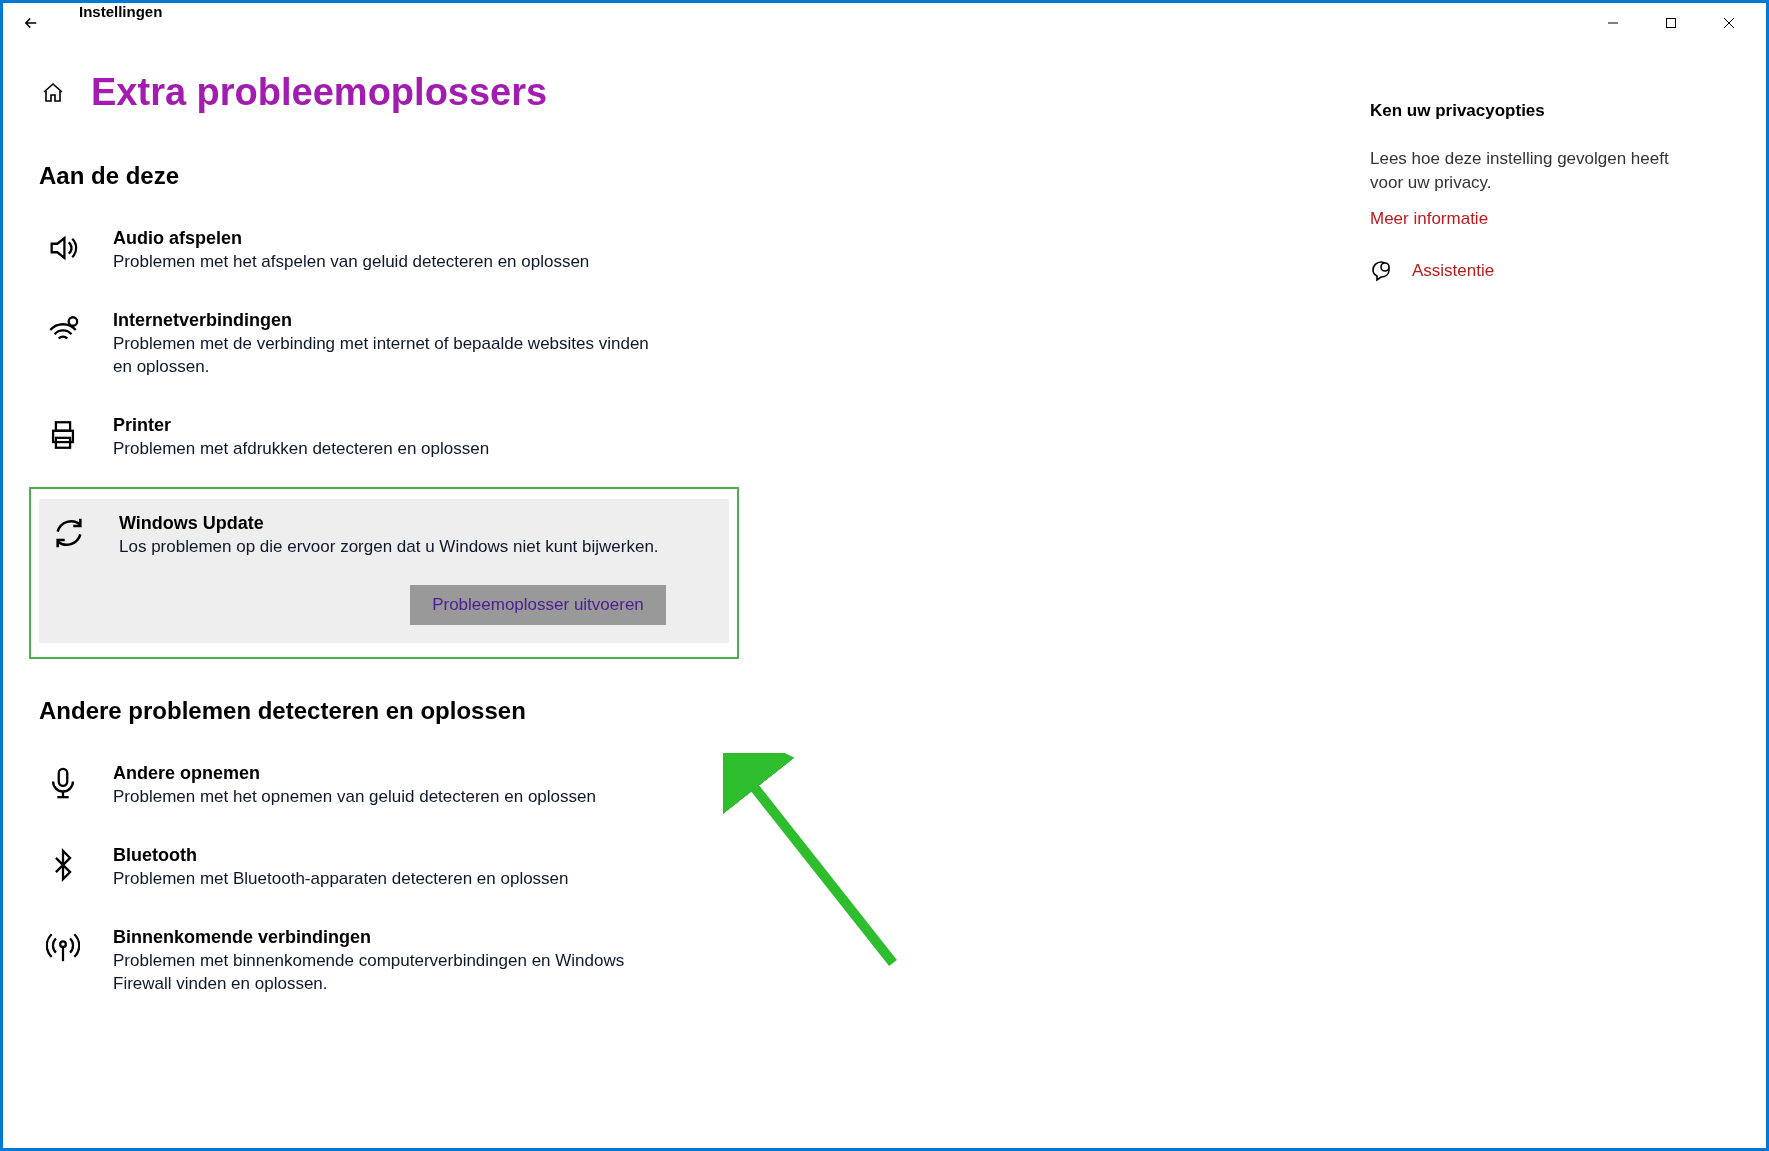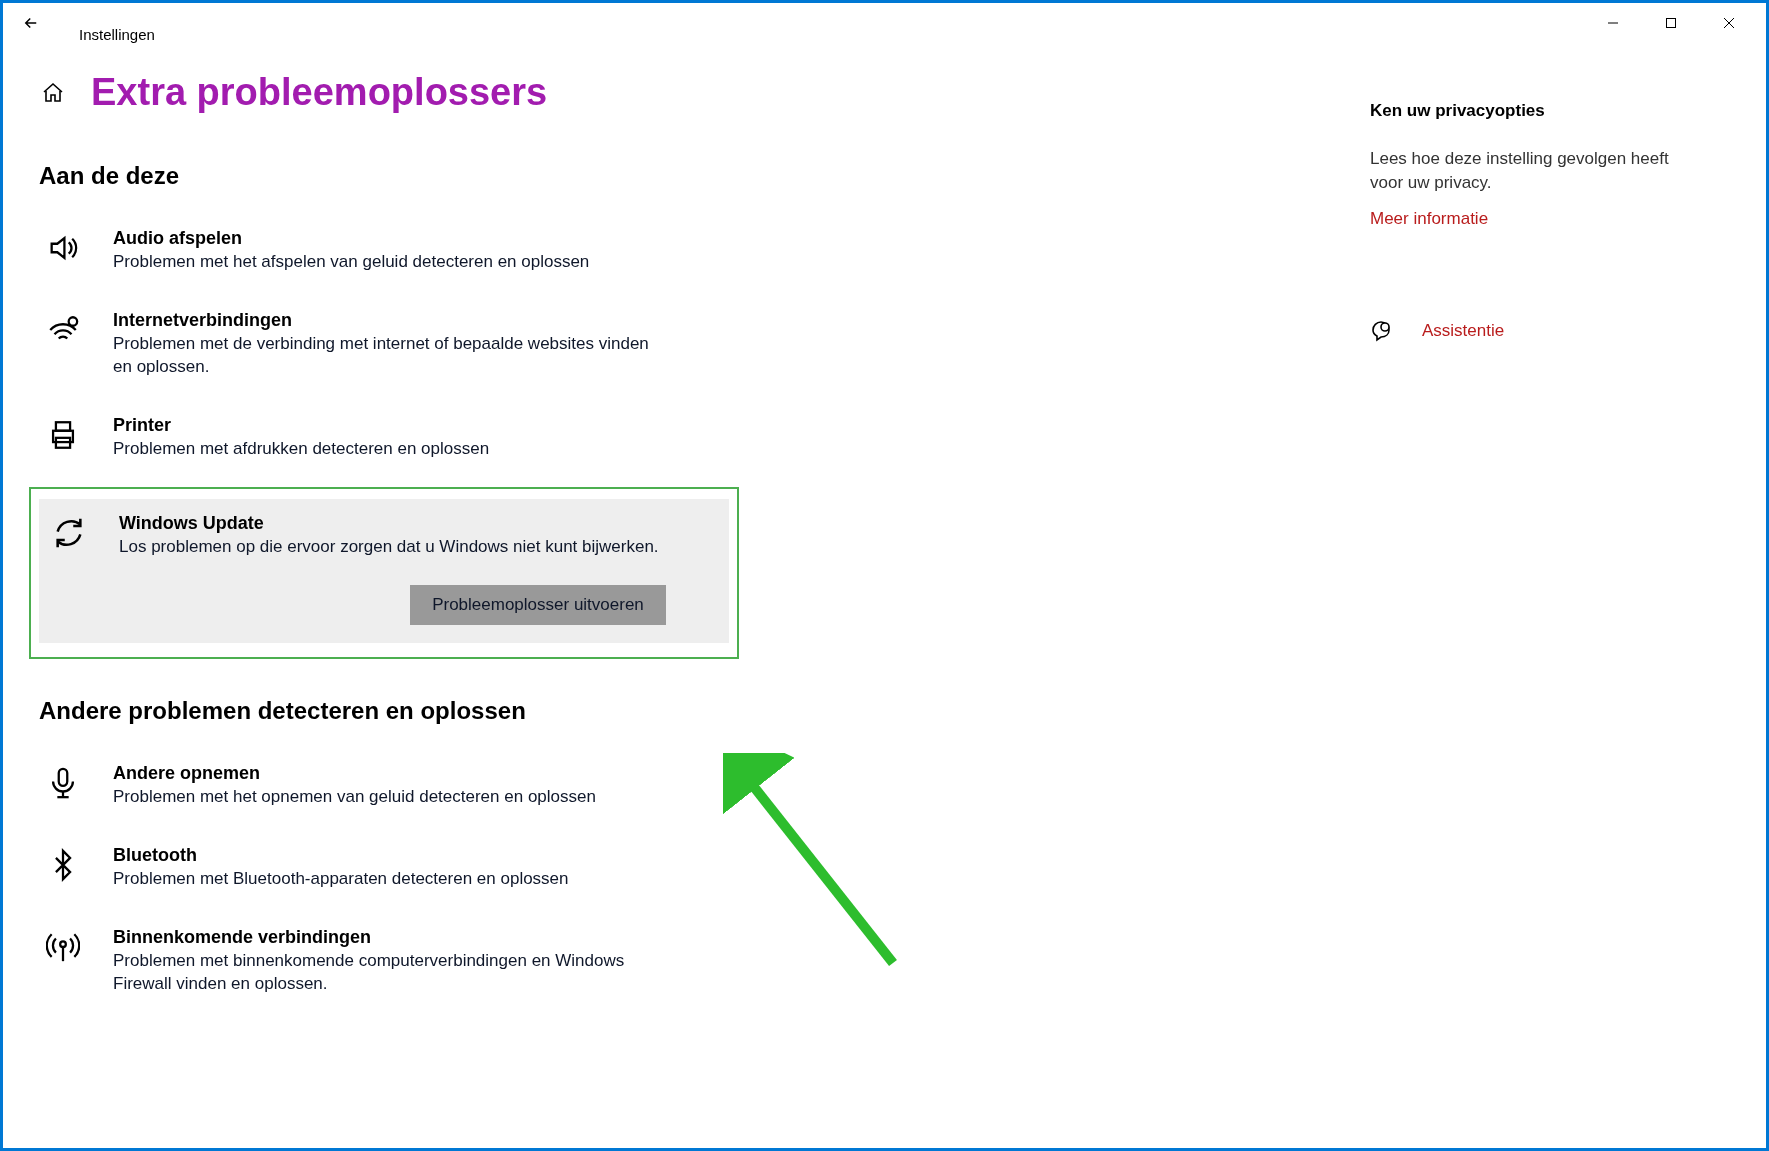--- a/index.html
+++ b/index.html
@@ -1,19 +1,19 @@
 <!DOCTYPE html>
 <html><head>
 <meta charset="utf-8">
 <style>
 * { margin: 0; padding: 0; box-sizing: border-box; font-family: "Segoe UI", -apple-system, sans-serif; }
 body { background: #0078d4; padding: 3px; width: 1769px; height: 1151px; overflow: hidden; }
 .window { background: #fff; width: 100%; height: 100%; position: relative; }
 
-.titlebar { display: flex; align-items: flex-end; height: 40px; padding: 0 8px; }
+.titlebar { display: flex; align-items: flex-start; height: 40px; padding: 0 8px; font-weight: bold; }
 .back-btn { width: 40px; height: 40px; display: flex; align-items: center; justify-content: center; cursor: pointer; }
 .app-title { font-size: 15px; margin-left: 28px; color: #000; }
 .window-controls { margin-left: auto; display: flex; }
 .window-controls .ctrl { width: 58px; height: 40px; display: flex; align-items: center; justify-content: center; cursor: pointer; }
 
 .content-wrap { display: flex; padding: 0 36px; height: calc(100% - 40px); }
 .main-col { flex: 1; max-width: 760px; }
 .side-col { width: 360px; margin-left: auto; padding-top: 58px; padding-right: 20px; }
 
 .page-header { display: flex; align-items: center; gap: 24px; margin-top: 28px; }
@@ -24,26 +24,26 @@
 
 .ts-item { display: flex; align-items: flex-start; gap: 32px; padding: 10px 6px; cursor: pointer; margin-bottom: 16px; }
 .ts-icon { width: 36px; height: 36px; flex-shrink: 0; display: flex; align-items: center; justify-content: center; margin-top: 2px; }
 .ts-text {}
 .ts-title { font-size: 18px; font-weight: 600; color: #000; margin-bottom: 2px; }
 .ts-desc { font-size: 17px; color: #0f172a; line-height: 1.35; max-width: 540px; }
 
 .highlight-box { border: 2px solid #4caf50; padding: 10px 8px 14px 8px; margin-left: -10px; margin-right: 60px; }
 .selected-item { background: #eee; padding: 14px 12px 18px 12px; margin-bottom: 0; }
 .run-btn-wrap { display: flex; justify-content: center; margin-top: 26px; padding-left: 240px; }
-.run-btn { background: #999; color: #0f172a; border: none; font-size: 17px; padding: 10px 22px; cursor: pointer; }
+.run-btn { background: #999; color: #4c1d95; border: none; font-size: 17px; padding: 10px 22px; cursor: pointer; }
 
 .side-title { font-size: 17px; font-weight: 600; margin-bottom: 26px; }
 .side-text { font-size: 17px; color: #333; line-height: 1.4; margin-bottom: 14px; max-width: 300px; }
 .side-link { font-size: 17px; color: #b91c1c; cursor: pointer; }
-.assist-row { display: flex; align-items: center; gap: 28px; margin-top: 90px; }
+.assist-row { display: flex; align-items: center; gap: 18px; margin-top: 30px; }
 .assist-icon { width: 24px; height: 24px; }
 
 .arrow-annotation { position: absolute; left: 720px; top: 750px; pointer-events: none; }
 
 svg { display: block; }
 </style>
 </head>
 <body>
 
 <div class="window">

